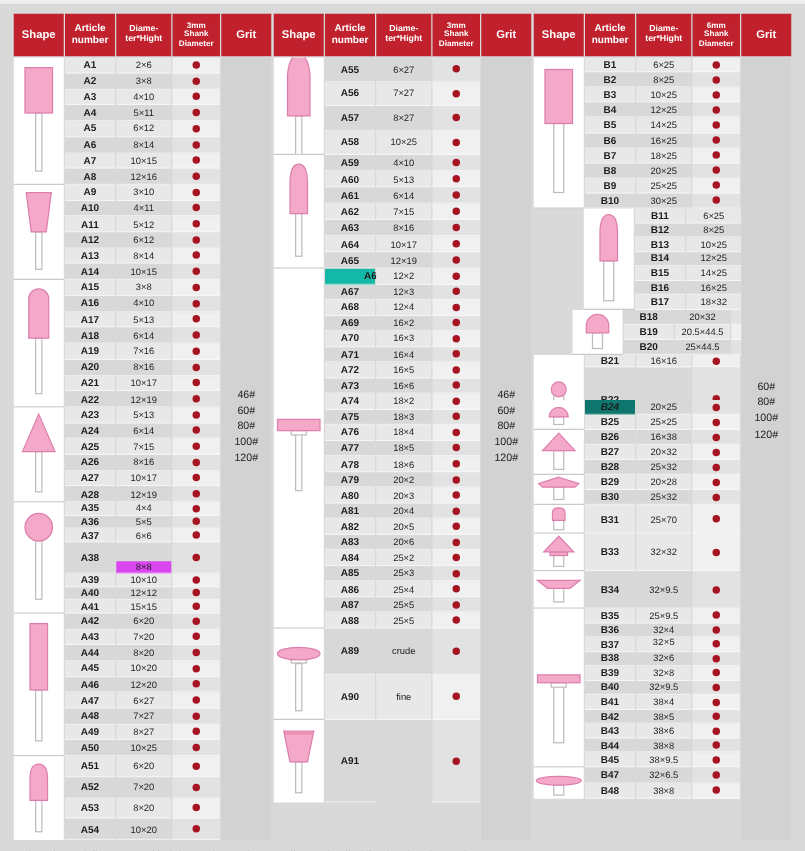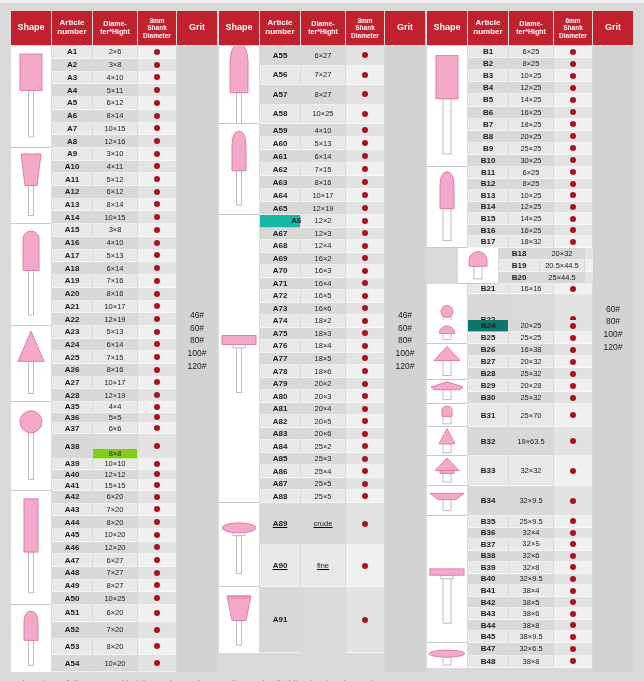--- a/index.html
+++ b/index.html
@@ -235,21 +235,21 @@
               <div class="c d" style="background: rgb(216, 216, 216); grid-area: 2 / 3;">5×5</div>
               <div class="c s" style="background: rgb(226, 226, 226); grid-area: 2 / 4;">
                 <div class="dot"></div>
               </div>
               <div class="c a" style="background: rgb(232, 232, 232); grid-area: 3 / 2;">A37</div>
               <div class="c d" style="background: rgb(232, 232, 232); grid-area: 3 / 3;">6×6</div>
               <div class="c s" style="background: rgb(240, 240, 240); grid-area: 3 / 4;">
                 <div class="dot"></div>
               </div>
               <div class="c a" style="background: rgb(216, 216, 216); grid-area: 4 / 2;">A38</div>
-              <div class="c d" style="background: #84cc16; grid-area: 4 / 3; margin-top: 15px;">8×8</div>
+              <div class="c d" style="background: #d946ef; grid-area: 4 / 3; margin-top: 15px;">8×8</div>
               <div class="c s" style="background: rgb(226, 226, 226); grid-area: 4 / 4;">
                 <div class="dot"></div>
               </div>
               <div class="c a" style="background: rgb(232, 232, 232); grid-area: 5 / 2;">A39</div>
               <div class="c d" style="background: rgb(232, 232, 232); grid-area: 5 / 3;">10×10</div>
               <div class="c s" style="background: rgb(240, 240, 240); grid-area: 5 / 4;">
                 <div class="dot"></div>
               </div>
               <div class="c a" style="background: rgb(216, 216, 216); grid-area: 6 / 2;">A40</div>
               <div class="c d" style="background: rgb(216, 216, 216); grid-area: 6 / 3;">12×12</div>
@@ -555,21 +555,21 @@
               <div class="c d" style="background: rgb(216, 216, 216); grid-area: 22 / 3;">25×5</div>
               <div class="c s" style="background: rgb(226, 226, 226); grid-area: 22 / 4;">
                 <div class="dot"></div>
               </div>
               <div class="c a" style="background: rgb(232, 232, 232); grid-area: 23 / 2;">A88</div>
               <div class="c d" style="background: rgb(232, 232, 232); grid-area: 23 / 3;">25×5</div>
               <div class="c s" style="background: rgb(240, 240, 240); grid-area: 23 / 4;">
                 <div class="dot"></div>
               </div>
             </div>
-            <div class="sec" style="height: 84px; grid-template-rows: repeat(2, 1fr); text-decoration: underline;">
+            <div class="sec" style="height: 73px; grid-template-rows: repeat(2, 1fr);">
               <div class="shape-cell" style="border-bottom: 1px solid rgb(201, 201, 201);">
                 <svg width="40" height="83" viewBox="0 0 40 83" xmlns="http://www.w3.org/2000/svg">
                   <rect x="17.5" y="32.9" width="5" height="37.7" fill="#fff" stroke="#bdbdbd" stroke-width="1"></rect>
                   <rect x="14" y="28.9" width="12" height="3.5" fill="#fff" stroke="#bdbdbd"></rect>
                   <ellipse cx="20" cy="24.9" rx="17" ry="5" fill="#f4a9c8" stroke="#dd7fae"></ellipse>
                 </svg>
               </div>
               <div class="c a" style="background: rgb(216, 216, 216); grid-area: 1 / 2;">A89</div>
               <div class="c d" style="background: rgb(216, 216, 216); grid-area: 1 / 3;">crude</div>
               <div class="c s" style="background: rgb(226, 226, 226); grid-area: 1 / 4;">
@@ -669,21 +669,21 @@
               <div class="c d" style="background: rgb(232, 232, 232); grid-area: 9 / 3;">25×25</div>
               <div class="c s" style="background: rgb(240, 240, 240); grid-area: 9 / 4;">
                 <div class="dot"></div>
               </div>
               <div class="c a" style="background: rgb(216, 216, 216); grid-area: 10 / 2;">B10</div>
               <div class="c d" style="background: rgb(216, 216, 216); grid-area: 10 / 3;">30×25</div>
               <div class="c s" style="background: rgb(226, 226, 226); grid-area: 10 / 4;">
                 <div class="dot"></div>
               </div>
             </div>
-            <div class="sec" style="height: 81px; grid-template-rows: repeat(7, 1fr);">
+            <div class="sec" style="height: 81px; grid-template-rows: repeat(7, 1fr); margin-left: 40px;">
               <div class="shape-cell" style="border-bottom: 1px solid rgb(201, 201, 201);">
                 <svg width="40" height="84" viewBox="0 0 40 84" xmlns="http://www.w3.org/2000/svg">
                   <rect x="16" y="43.7" width="8" height="31.9" fill="#fff" stroke="#bdbdbd" stroke-width="1"></rect>
                   <path d="M13 43.7 L13 21.5 Q13 6.7 20 6.7 Q27 6.7 27 21.5 L27 43.7 Z" fill="#f4a9c8" stroke="#dd7fae"></path>
                 </svg>
               </div>
               <div class="c a" style="background: rgb(232, 232, 232); grid-area: 1 / 2;">B11</div>
               <div class="c d" style="background: rgb(232, 232, 232); grid-area: 1 / 3;">6×25</div>
               <div class="c s" style="background: rgb(240, 240, 240); grid-area: 1 / 4;">
                 <div class="dot"></div>
@@ -827,33 +827,20 @@
             <div class="sec" style="height: 23px; grid-template-rows: repeat(1, 1fr);">
               <div class="shape-cell" style="border-bottom: 1px solid rgb(201, 201, 201);">
                 <svg width="40" height="22" viewBox="0 0 40 22" xmlns="http://www.w3.org/2000/svg">
                   <rect x="16" y="12.3" width="8" height="7.5" fill="#fff" stroke="#bdbdbd" stroke-width="1"></rect>
                   <path d="M15 12.3 L15 6.2 Q15 2.2 20 2.2 Q25 2.2 25 6.2 L25 12.3 Z" fill="#f4a9c8" stroke="#dd7fae"></path>
                 </svg>
               </div>
               <div class="c a" style="background: rgb(232, 232, 232); grid-area: 1 / 2;">B31</div>
               <div class="c d" style="background: rgb(232, 232, 232); grid-area: 1 / 3;">25×70</div>
               <div class="c s" style="background: rgb(240, 240, 240); grid-area: 1 / 4;">
-                <div class="dot"></div>
-              </div>
-            </div>
-            <div class="sec" style="height: 29px; grid-template-rows: repeat(1, 1fr);">
-              <div class="shape-cell" style="border-bottom: 1px solid rgb(201, 201, 201);">
-                <svg width="40" height="28" viewBox="0 0 40 28" xmlns="http://www.w3.org/2000/svg">
-                  <rect x="16" y="16.8" width="8" height="9" fill="#fff" stroke="#bdbdbd" stroke-width="1"></rect>
-                  <polygon points="20,1.7 28,16.8 12,16.8" fill="#f4a9c8" stroke="#dd7fae" stroke-width="1"></polygon>
-                </svg>
-              </div>
-              <div class="c a" style="background: rgb(216, 216, 216); grid-area: 1 / 2;">B32</div>
-              <div class="c d" style="background: rgb(216, 216, 216); grid-area: 1 / 3;">19×63.5</div>
-              <div class="c s" style="background: rgb(226, 226, 226); grid-area: 1 / 4;">
                 <div class="dot"></div>
               </div>
             </div>
             <div class="sec" style="height: 30px; grid-template-rows: repeat(1, 1fr);">
               <div class="shape-cell" style="border-bottom: 1px solid rgb(201, 201, 201);">
                 <svg width="40" height="29" viewBox="0 0 40 29" xmlns="http://www.w3.org/2000/svg">
                   <rect x="16" y="17.4" width="8" height="8.7" fill="#fff" stroke="#bdbdbd" stroke-width="1"></rect>
                   <rect x="13" y="14.5" width="14" height="2.9" fill="#f4a9c8" stroke="#dd7fae"></rect>
                   <polygon points="20,2 32,14.5 8,14.5" fill="#f4a9c8" stroke="#dd7fae" stroke-width="1"></polygon>
                 </svg>

